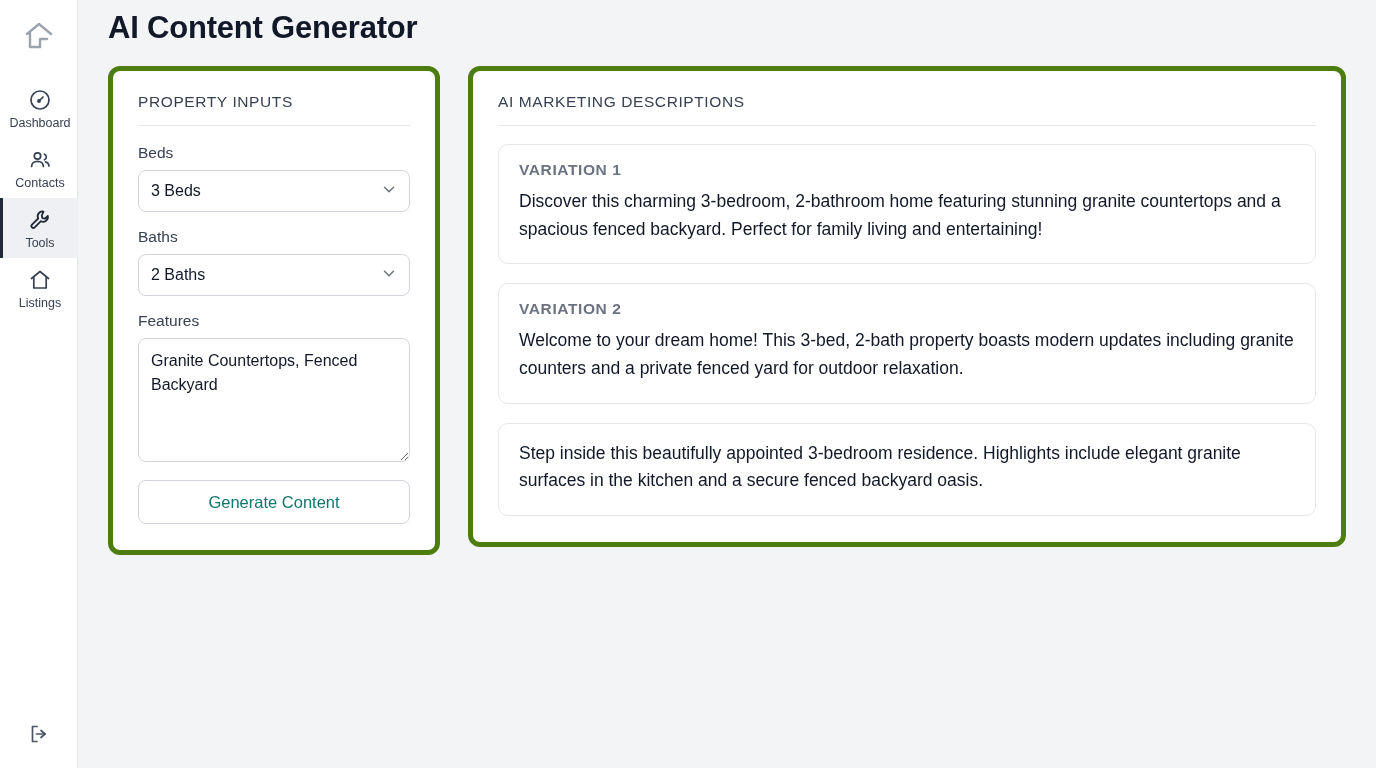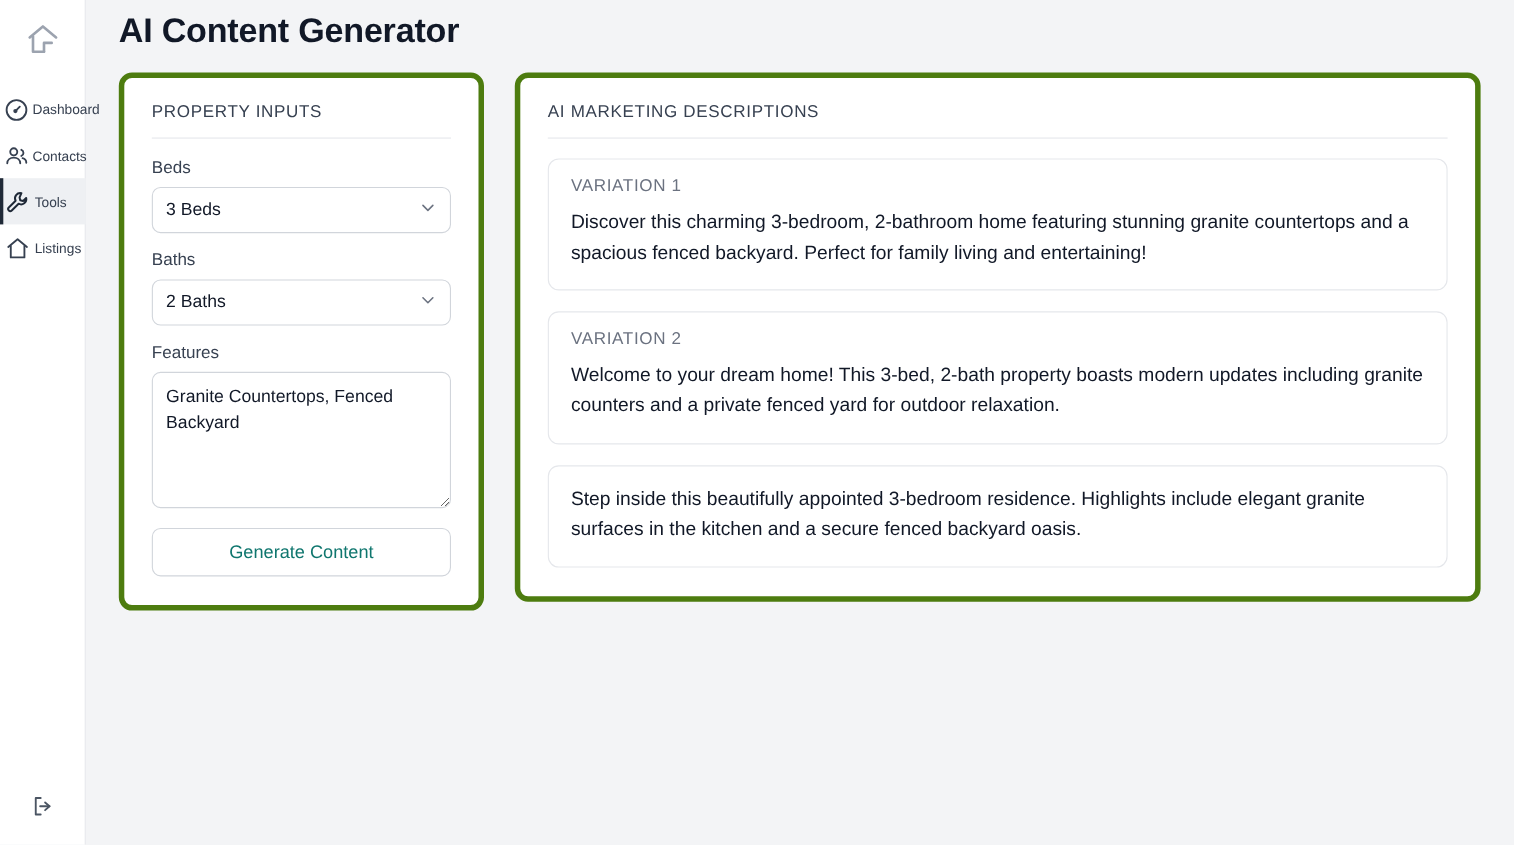--- a/index.html
+++ b/index.html
@@ -47,21 +47,21 @@
     display: flex;
     flex-direction: column;
     align-items: stretch;
     width: 78px;
   }
 
   .nav-item {
     width: 78px;
     padding: 9px 0 7px 0;
     display: flex;
-    flex-direction: row;
+    flex-direction: column;
     align-items: center;
     gap: 3px;
     cursor: pointer;
     border-left: 3px solid transparent;
     color: #4b5563;
   }
   .nav-item .nav-icon {
     width: 26px;
     height: 26px;
     display: flex;
@@ -206,20 +206,21 @@
     margin-bottom: 19px;
     background: #ffffff;
   }
   .variation:last-child { margin-bottom: 0; }
 
   .variation-title {
     font-size: 15.5px;
     letter-spacing: 0.6px;
     color: #6b7280;
     margin-bottom: 9px;
+    font-weight: bold;
   }
   .variation-text {
     font-size: 17.5px;
     line-height: 1.58;
     color: #111827;
   }
 </style>
 </head>
 <body>
 

